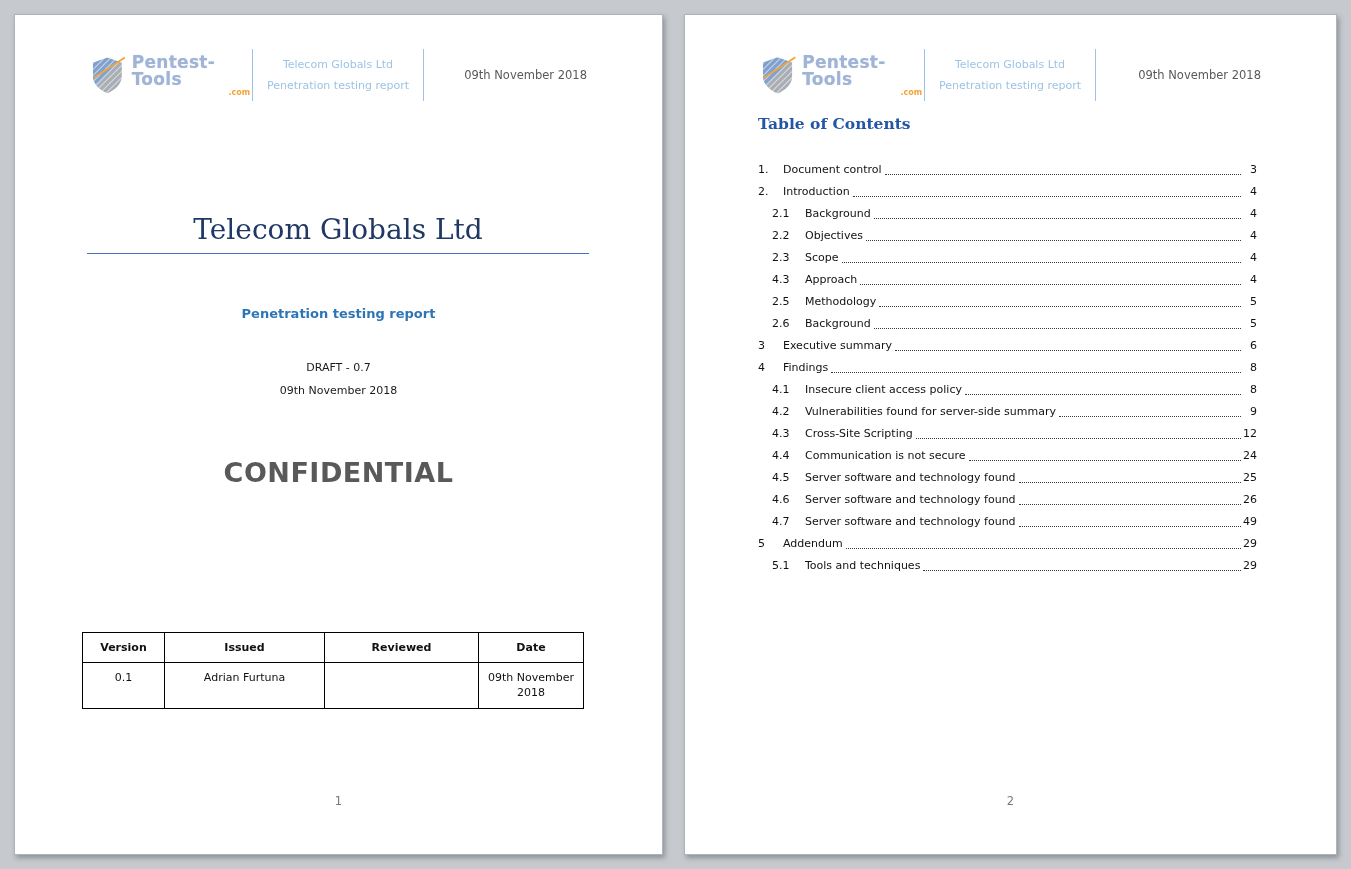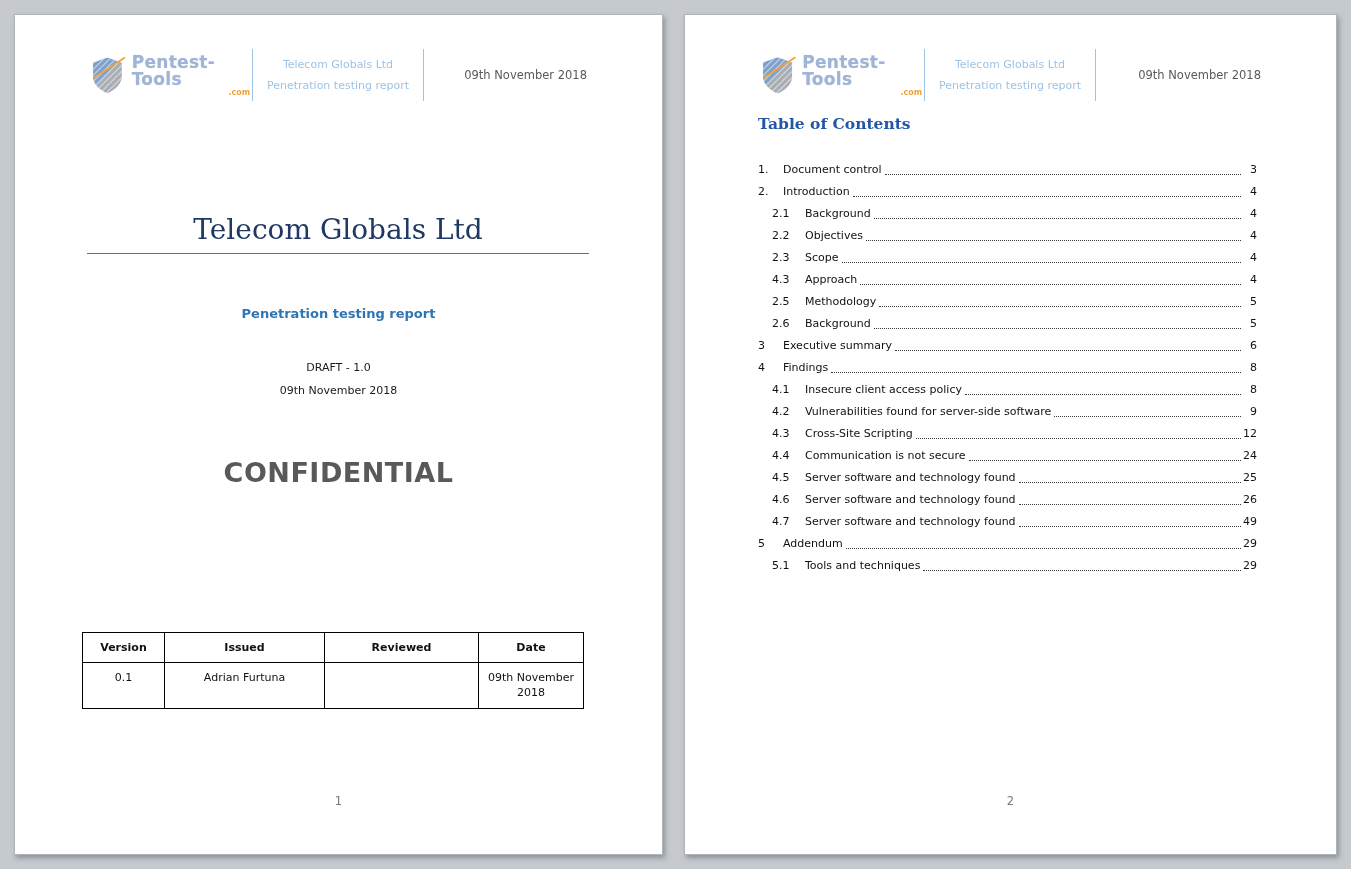--- a/index.html
+++ b/index.html
@@ -97,21 +97,21 @@
       </div>
       <div class="phead-center">
         <div>Telecom Globals Ltd</div>
         <div>Penetration testing report</div>
       </div>
       <div class="phead-right">09th November 2018</div>
     </div>
 
     <div class="cover-title">Telecom Globals Ltd</div>
     <div class="cover-subtitle">Penetration testing report</div>
-    <div class="cover-version">DRAFT - 1.0</div>
+    <div class="cover-version">DRAFT - 0.7</div>
     <div class="cover-date">09th November 2018</div>
     <div class="cover-classification">CONFIDENTIAL</div>
 
     <table class="version-table">
       <colgroup>
           <col style="width:82px">
           <col style="width:160px">
           <col style="width:154px">
           <col style="width:105px">
         </colgroup>
@@ -253,21 +253,21 @@
 
         <div class="toc-row lvl2">
           <span class="toc-num">4.1</span>
           <span class="toc-label">Insecure client access policy</span>
           <span class="toc-dots"></span>
           <span class="toc-page">8</span>
         </div>
 
         <div class="toc-row lvl2">
           <span class="toc-num">4.2</span>
-          <span class="toc-label">Vulnerabilities found for server-side software</span>
+          <span class="toc-label">Vulnerabilities found for server-side summary</span>
           <span class="toc-dots"></span>
           <span class="toc-page">9</span>
         </div>
 
         <div class="toc-row lvl2">
           <span class="toc-num">4.3</span>
           <span class="toc-label">Cross-Site Scripting</span>
           <span class="toc-dots"></span>
           <span class="toc-page">12</span>
         </div>

